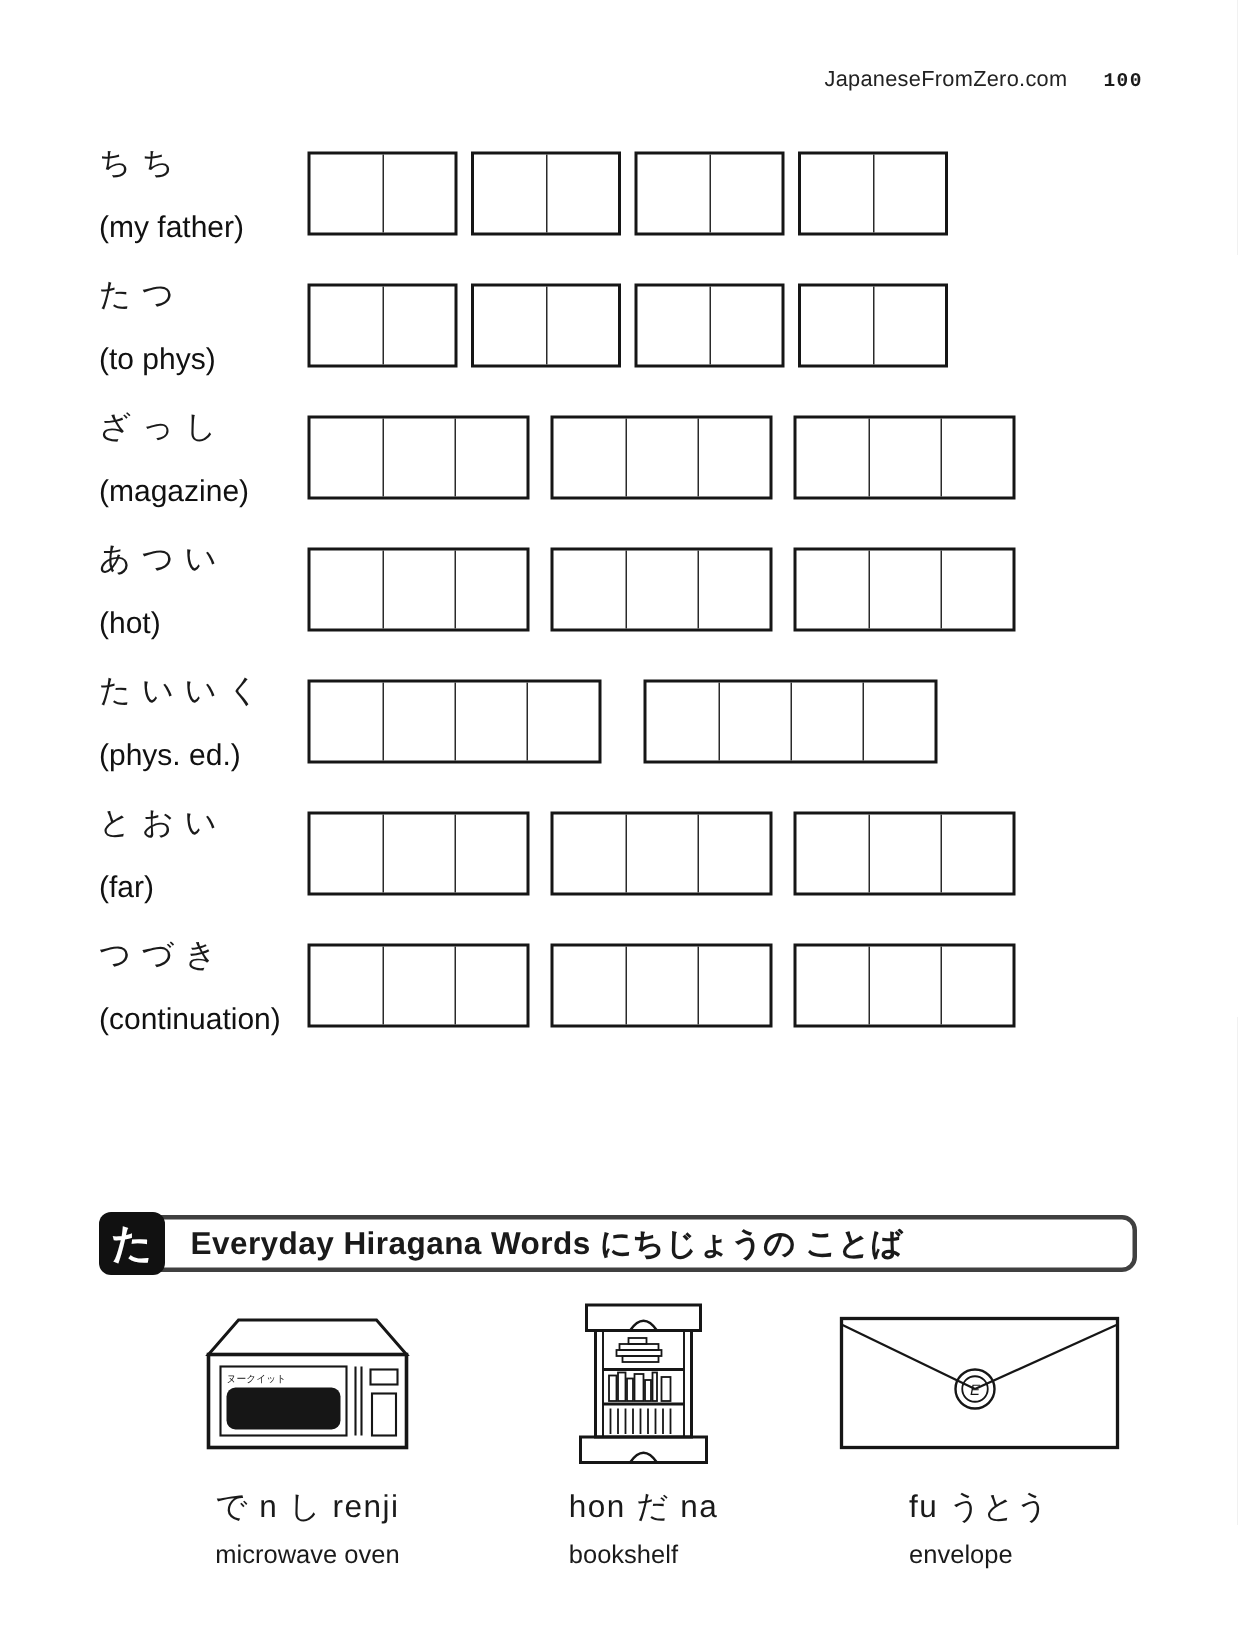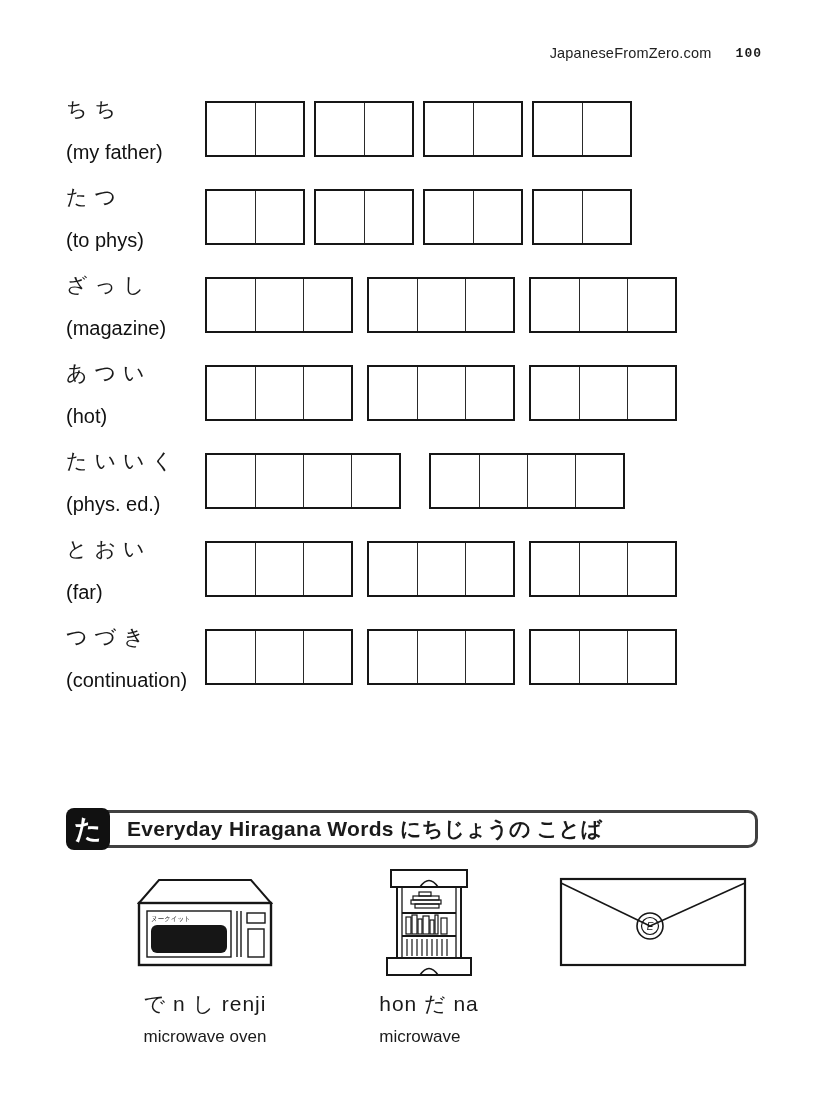--- a/index.html
+++ b/index.html
@@ -287,31 +287,35 @@
           <line class="ln" x1="47" y1="73" x2="47" y2="90" stroke-width="1.2"></line>
           <line class="ln" x1="52" y1="73" x2="52" y2="90" stroke-width="1.2"></line>
           <line class="ln" x1="57" y1="73" x2="57" y2="90" stroke-width="1.2"></line>
           <line class="ln" x1="62" y1="73" x2="62" y2="90" stroke-width="1.2"></line>
           <rect class="ln" x="2" y="92" width="84" height="17" stroke-width="2"></rect>
           <path class="ln" d="M35,109 Q44,96 53,109" stroke-width="1.6"></path>
         </svg>
       </div>
       <figcaption>
         <div class="vocab-reading">hon だ na</div>
-        <div class="vocab-english">microwave</div>
+        <div class="vocab-english">bookshelf</div>
       </figcaption>
     </figure>
 
     <figure class="vocab-item c3">
       <div class="vocab-img">
         <svg width="190" height="92" viewBox="0 0 190 92">
           <rect class="ln" x="3" y="3" width="184" height="86" stroke-width="2.2"></rect>
           <line class="ln" x1="3" y1="7" x2="92" y2="50" stroke-width="1.5"></line>
           <line class="ln" x1="187" y1="7" x2="92" y2="50" stroke-width="1.5"></line>
           <circle class="ln" cx="92" cy="50" r="13" stroke-width="1.6" fill="#ffffff"></circle>
           <circle class="ln" cx="92" cy="50" r="8.5" stroke-width="1.2"></circle>
           <text x="92" y="54" font-size="10" text-anchor="middle" font-family="Liberation Serif, DejaVu Serif, serif" font-style="italic">E</text>
         </svg>
       </div>
+      <figcaption>
+        <div class="vocab-reading">fu うとう</div>
+        <div class="vocab-english">envelope</div>
+      </figcaption>
     </figure>
 
   </section>
 </div>
 
 </body></html>

